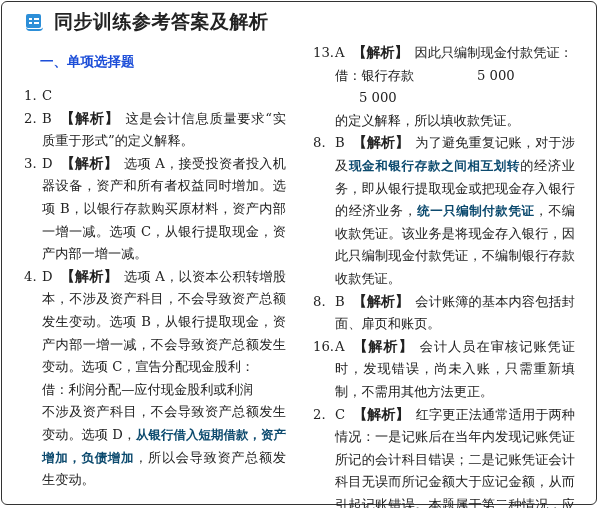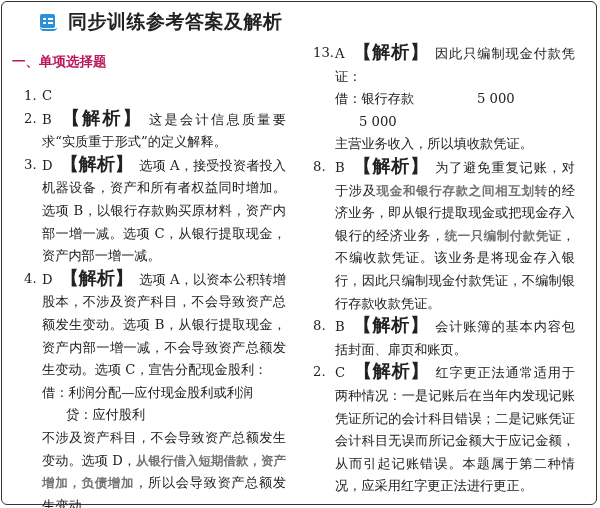--- a/index.html
+++ b/index.html
@@ -1,35 +1,35 @@
 <!DOCTYPE html>
 <html><head>
 <meta charset="utf-8">
 <style>
   html, body { margin:0; padding:0; background:#fff; }
   body { width:600px; height:508px; overflow:hidden; position:relative;
          font-family:"DejaVu Serif","Liberation Serif",serif; color:#222; }
   .frame { position:absolute; left:1px; top:1px; width:596px; height:504px;
            border:1.5px solid #333; border-radius:6px; box-sizing:border-box; }
-  .header { position:absolute; left:26px; top:10px; height:24px; display:flex; align-items:center;margin-left:14px; }
+  .header { position:absolute; left:26px; top:10px; height:24px; display:flex; align-items:center; }
   .doc-icon { width:17px; height:17px; margin-right:11px; position:relative; }
   .doc-icon .body { position:absolute; left:0; top:0; width:15px; height:14px; background:#2d8fd8; border-radius:2px; }
   .doc-icon .curl { position:absolute; left:0; top:13px; width:17px; height:4px; border-bottom:2px solid #2d8fd8; border-radius:0 0 6px 6px; box-sizing:border-box; }
   .doc-icon .line { position:absolute; height:2px; background:#fff; }
   .title { font-family:"DejaVu Sans","Liberation Sans",sans-serif; font-weight:bold; font-size:19px; color:#222; letter-spacing:0.5px; }
-  .section { position:absolute; left:12px; top:53px; font-family:"DejaVu Sans","Liberation Sans",sans-serif; font-weight:bold; font-size:13.5px; color:#be185d; }
+  .section { position:absolute; left:40px; top:53px; font-family:"DejaVu Sans","Liberation Sans",sans-serif; font-weight:bold; font-size:13.5px; color:#1d4ed8; }
   .col { position:absolute; top:0; font-size:13.2px; line-height:22.6px; }
   .col-left { left:24px; width:262px; top:85px; }
   .col-right { left:313px; width:262px; top:42px; }
   .item { position:relative; padding-left:18px; text-align:justify; text-align-last:left; }
   .col-right .item { padding-left:22px; }
   .num { position:absolute; left:0; top:0; }
   .ans { margin-right:8px; }
-  .tag { font-family:Liberation Mono, monospace; font-weight:bold; font-size:18px; margin-right:6px; }
-  .hl { color:#737373; font-family:"DejaVu Sans","Liberation Sans",sans-serif; font-weight:bold; font-size:12.5px; }
+  .tag { font-family:Liberation Mono, monospace; font-weight:bold; font-size:14px; margin-right:6px; }
+  .hl { color:#0c4a6e; font-family:"DejaVu Sans","Liberation Sans",sans-serif; font-weight:bold; font-size:12.5px; }
   .entry { display:flex; justify-content:space-between;gap:16px; }
   .indent2 { padding-left:24px; }
   .amt { width:70px; }
 </style>
 </head>
 <body>
 
 <div class="frame"></div>
 
 <div class="header">
@@ -52,40 +52,42 @@
   </div>
   <div class="item">
     <span class="num">2.</span><span class="ans">B</span><span class="tag">【解析】</span><span>这是会计信息质量要求“实质重于形式”的定义解释。</span>
   </div>
   <div class="item">
     <span class="num">3.</span><span class="ans">D</span><span class="tag">【解析】</span><span>选项 A，接受投资者投入机器设备，资产和所有者权益同时增加。选项 B，以银行存款购买原材料，资产内部一增一减。选项 C，从银行提取现金，资产内部一增一减。</span>
   </div>
   <div class="item">
     <span class="num">4.</span><span class="ans">D</span><span class="tag">【解析】</span><span>选项 A，以资本公积转增股本，不涉及资产科目，不会导致资产总额发生变动。选项 B，从银行提取现金，资产内部一增一减，不会导致资产总额发生变动。选项 C，宣告分配现金股利：</span>
     <div>借：利润分配—应付现金股利或利润</div>
-    <div class="indent2">贷：应付股利</div>
     <span>不涉及资产科目，不会导致资产总额发生变动。选项 D，</span><span class="hl">从银行借入短期借款，资产增加，负债增加</span><span>，所以会导致资产总额发生变动。</span>
   </div>
 
 </div>
 
 <div class="col col-right">
   <div class="item">
     <span class="num">13.</span><span class="ans">A</span><span class="tag">【解析】</span><span>因此只编制现金付款凭证：</span>
     <div class="entry">
       <span>借：银行存款</span>
       <span class="amt" style="margin-right:28px;">5 000</span>
     </div>
     <div class="entry indent2">
       <span class="amt">5 000</span>
     </div>
-    <span>主营业务收入，所以填收款凭证。</span>
+    <span>的定义解释，所以填收款凭证。</span>
   </div>
   <div class="item">
     <span class="num">8.</span><span class="ans">B</span><span class="tag">【解析】</span><span>为了避免重复记账，对于涉及</span><span class="hl">现金和银行存款之间相互划转</span><span>的经济业务，即从银行提取现金或把现金存入银行的经济业务，</span><span class="hl">统一只编制付款凭证</span><span>，不编收款凭证。该业务是将现金存入银行，因此只编制现金付款凭证，不编制银行存款收款凭证。</span>
   </div>
   <div class="item">
     <span class="num">8.</span><span class="ans">B</span><span class="tag">【解析】</span><span>会计账簿的基本内容包括封面、扉页和账页。</span>
   </div>
   <div class="item">
+    <span class="num">16.</span><span class="ans">A</span><span class="tag">【解析】</span><span>会计人员在审核记账凭证时，发现错误，尚未入账，只需重新填制，不需用其他方法更正。</span>
+  </div>
+  <div class="item">
     <span class="num">2.</span><span class="ans">C</span><span class="tag">【解析】</span><span>红字更正法通常适用于两种情况：一是记账后在当年内发现记账凭证所记的会计科目错误；二是记账凭证会计科目无误而所记金额大于应记金额，从而引起记账错误。本题属于第二种情况，应采用红字更正法进行更正。</span>
   </div>
 </div>
 
 </body></html>

